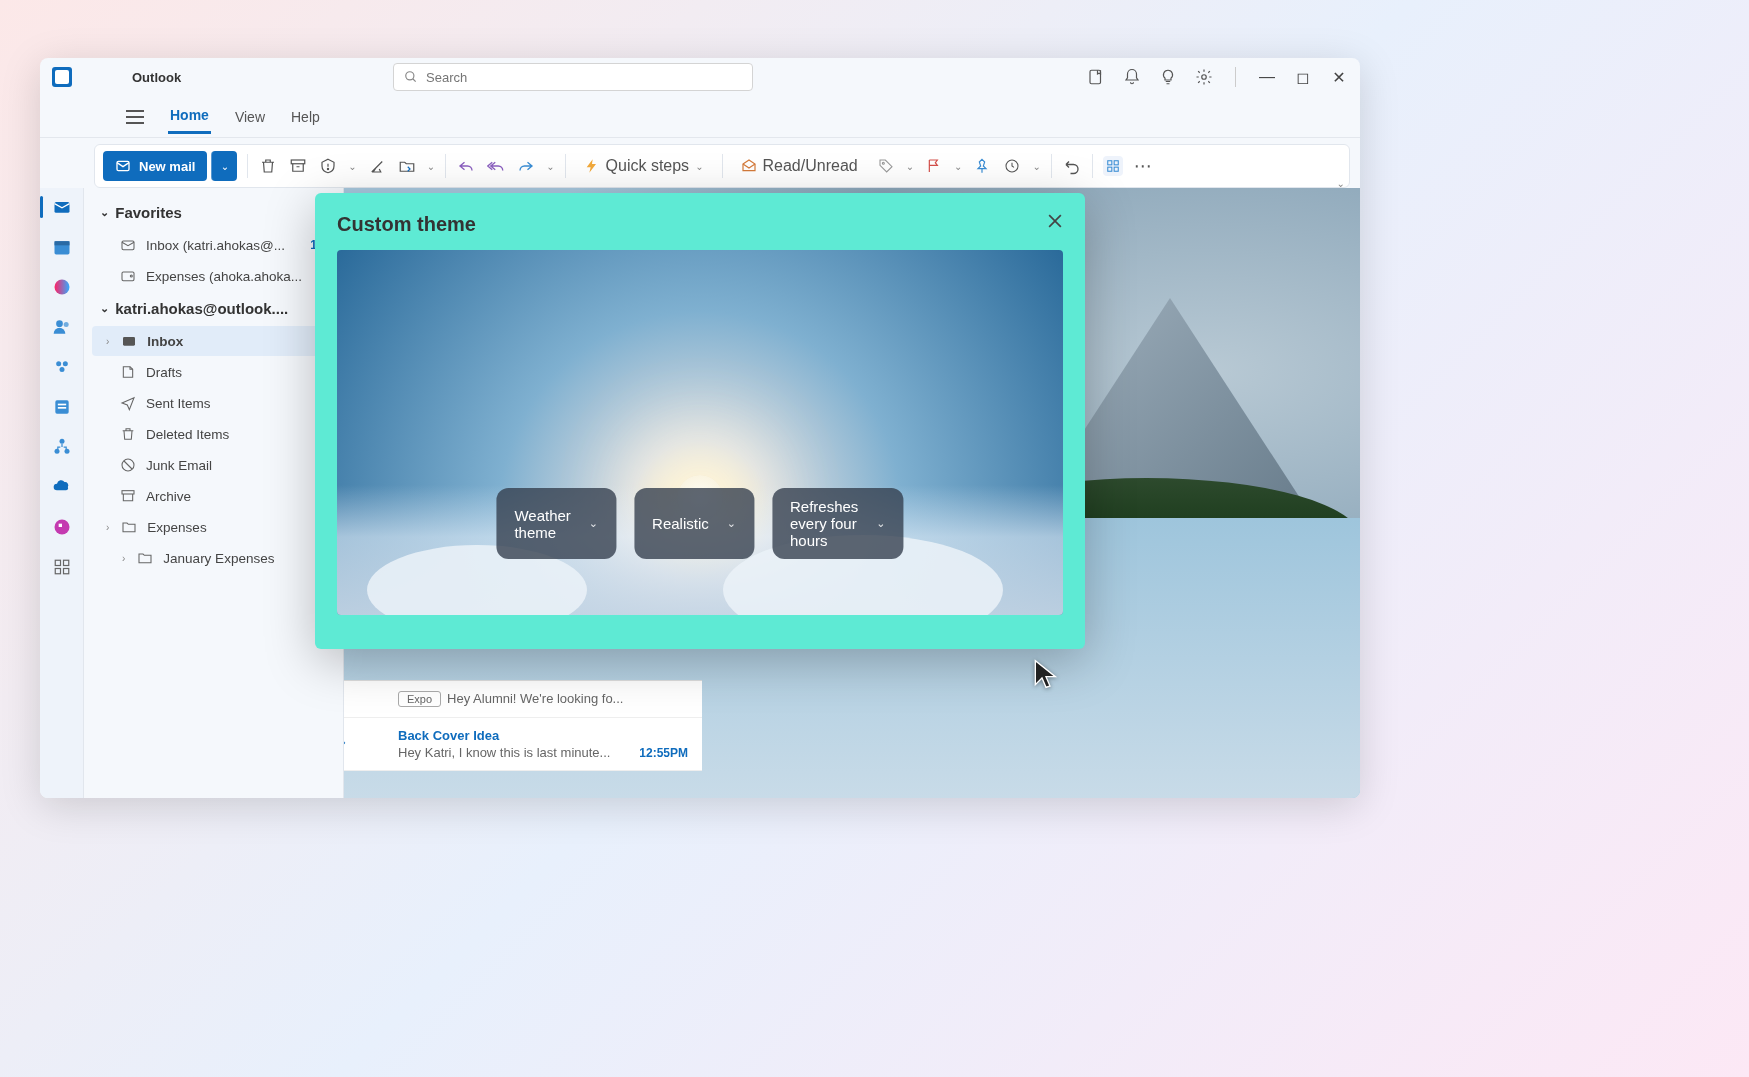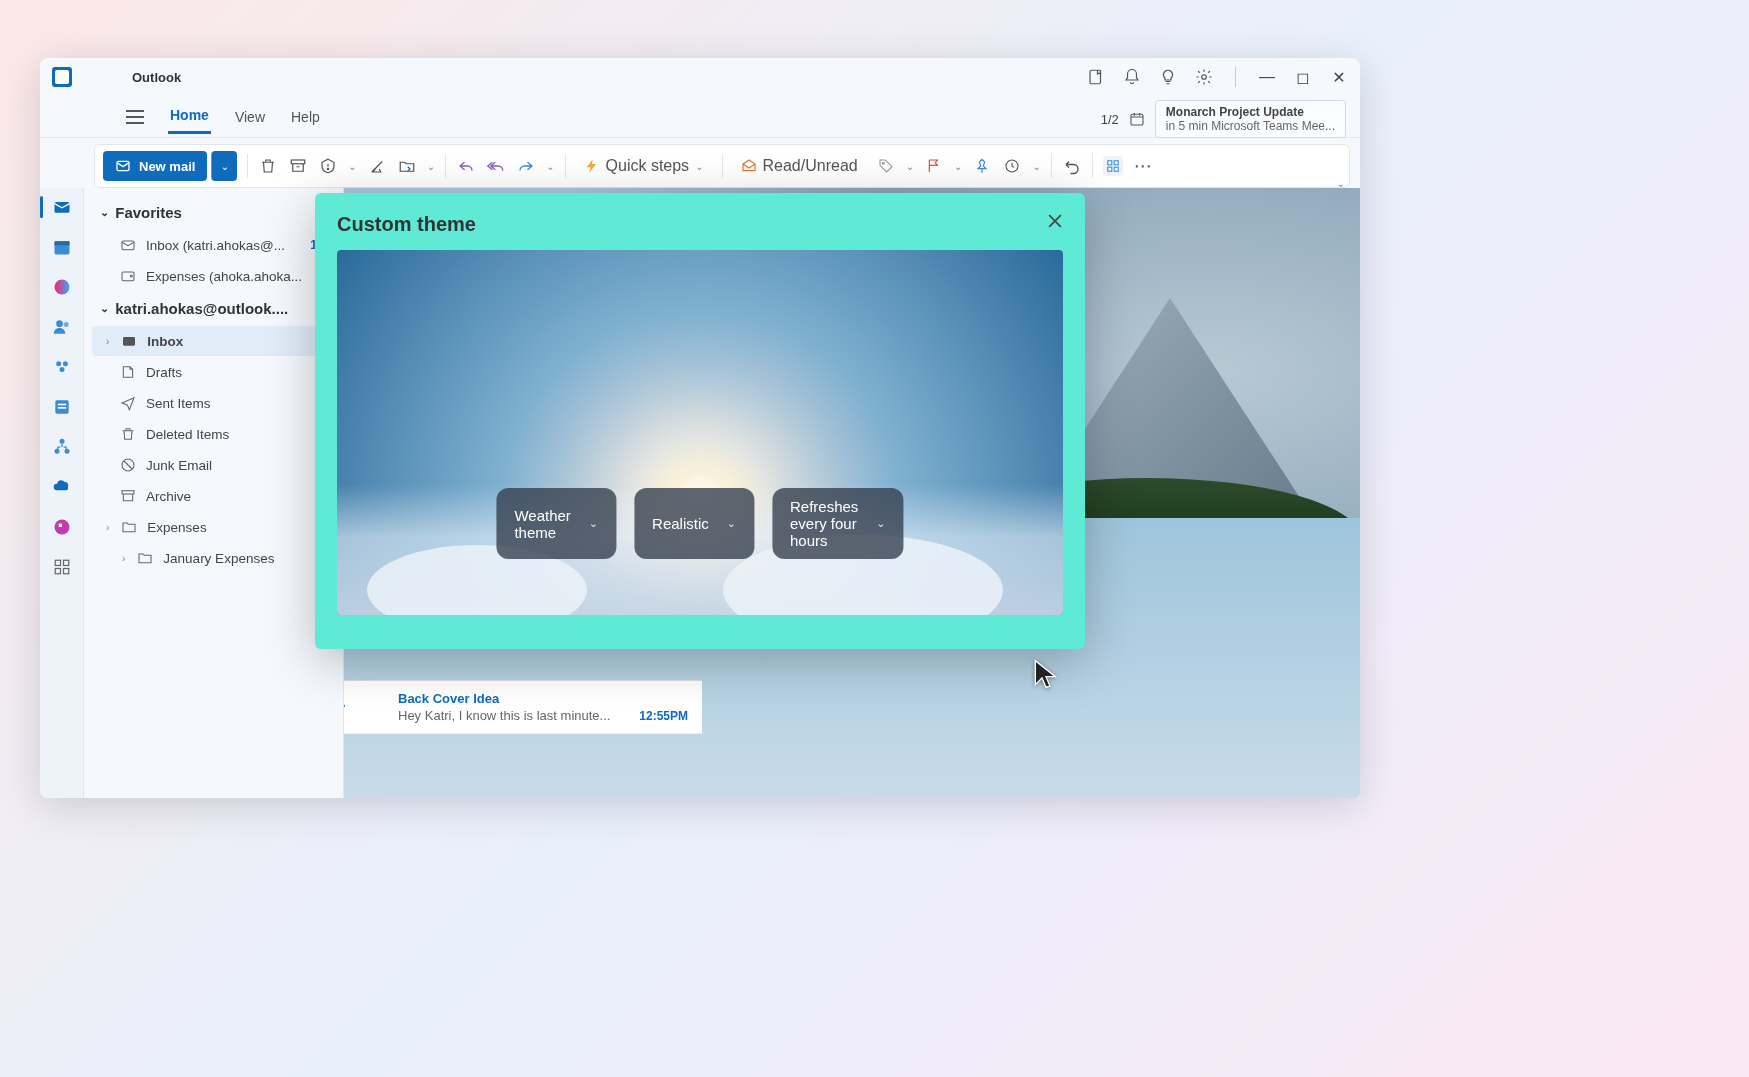--- a/index.html
+++ b/index.html
@@ -115,20 +115,27 @@
 svg { display:block; }
 </style>
 </head>
 <body>
 
 <div class="window">
 
   <div class="titlebar">
     <div class="app-logo"></div>
     <div class="app-name">Outlook</div>
+    <div class="search-box">
+      <svg width="14" height="14" viewBox="0 0 24 24" fill="none" stroke="#888" stroke-width="2">
+          <circle cx="10" cy="10" r="7"></circle>
+          <line x1="20" y1="20" x2="15" y2="15"></line>
+        </svg>
+      <input placeholder="Search" style="">
+    </div>
     <div class="spacer"></div>
     <div class="title-icons">
       <span class="ico">
           <svg width="18" height="18" viewBox="0 0 24 24" fill="none" stroke="currentColor" stroke-width="1.6">
             <rect x="4" y="3" width="14" height="18" rx="2"></rect>
             <path d="M14 3v5l2-1 2 1V3"></path>
           </svg>
         </span>
       <span class="ico">
           <svg width="18" height="18" viewBox="0 0 24 24" fill="none" stroke="currentColor" stroke-width="1.6">
@@ -161,33 +168,20 @@
           <line x1="0" y1="1" x2="18" y2="1"></line>
           <line x1="0" y1="7" x2="18" y2="7"></line>
           <line x1="0" y1="13" x2="18" y2="13"></line>
         </svg>
     </span>
     <span class="tab active">Home</span>
     <span class="tab">View</span>
     <span class="tab">Help</span>
   </div>
 
-  <div class="reminder">
-    <span class="reminder-count">1/2</span>
-    <svg width="16" height="16" viewBox="0 0 24 24" fill="none" stroke="#555" stroke-width="1.6">
-        <rect x="3" y="5" width="18" height="16" rx="2"></rect>
-        <line x1="3" y1="9" x2="21" y2="9"></line>
-        <line x1="8" y1="3" x2="8" y2="7"></line>
-        <line x1="16" y1="3" x2="16" y2="7"></line>
-      </svg>
-    <div class="reminder-box">
-      <div class="reminder-title">Monarch Project Update</div>
-      <div style="color:#666;">in 5 min Microsoft Teams Mee...</div>
-    </div>
-  </div>
 
   <div class="toolbar">
     <div class="new-mail">
       <svg width="16" height="16" viewBox="0 0 24 24" fill="none" stroke="#fff" stroke-width="2">
           <rect x="3" y="5" width="18" height="14" rx="2"></rect>
           <path d="M3 7l9 6 9-6"></path>
         </svg>
       <span>New mail</span>
     </div>
     <div class="nm-split">
@@ -493,20 +487,23 @@
     </div>
 
     <div class="mail-pane">
       <div class="scenery">
         <div class="mountain"></div>
         <div class="trees"></div>
         <div class="water"></div>
       </div>
 
       <div class="msg-list">
+        <div class="msg-item">
+          <div style="margin-left:40px;"><span class="tag">Expo</span><span style="color:#666;">Hey Alumni! We're looking fo...</span></div>
+        </div>
         <div class="msg-item">
           <span class="expand-arrow">›</span>
           <div class="msg-subject">Back Cover Idea</div>
           <div class="msg-time">12:55PM</div>
           <div class="msg-preview">Hey Katri, I know this is last minute...</div>
         </div>
       </div>
     </div>
   </div>
 </div>

